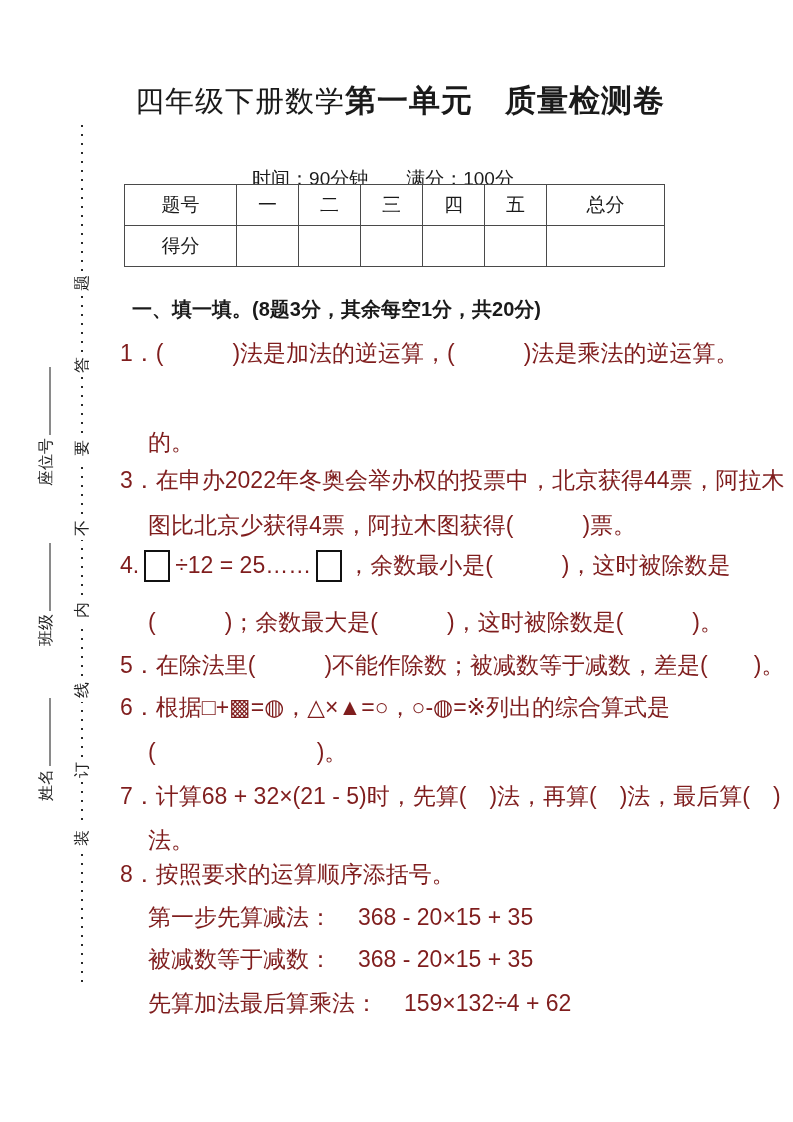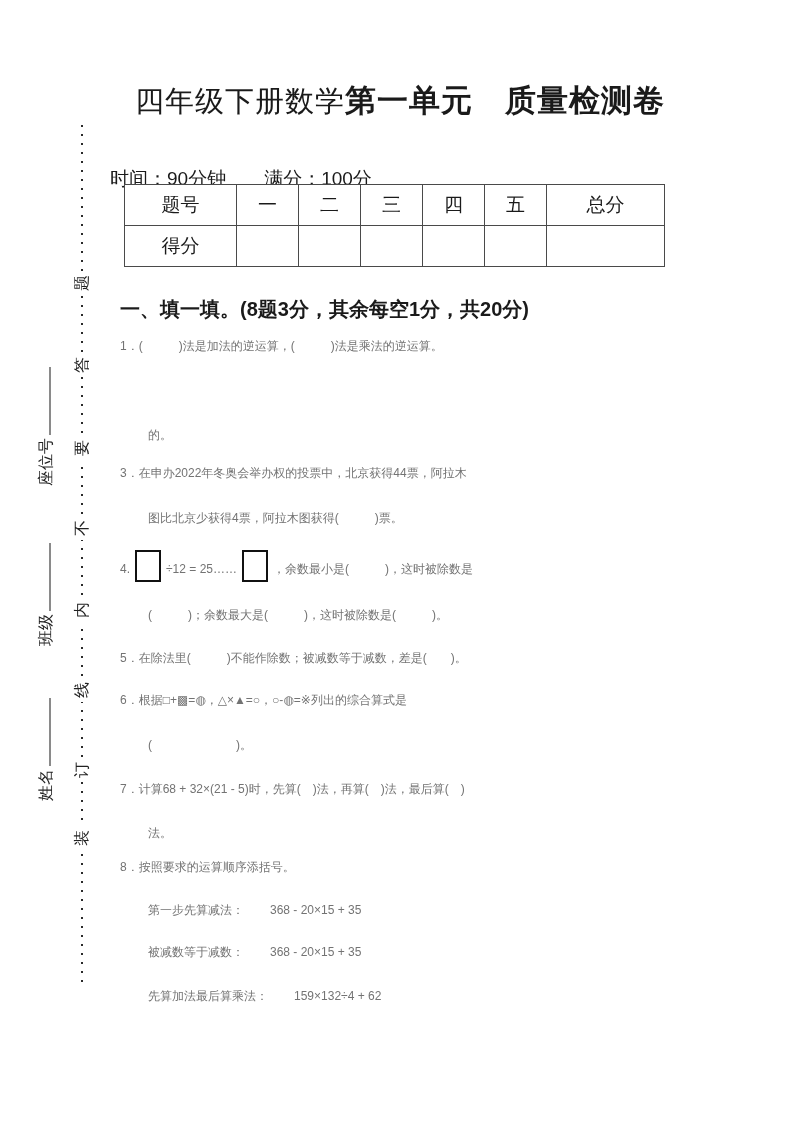--- a/index.html
+++ b/index.html
@@ -34,41 +34,41 @@
   .fline { display:inline-block; width:68px; height:13px; border-bottom:2px solid #8a8a8a; margin-left:3px; }
 
   
   .title {
     position:absolute; left:110px; top:80px; width:580px;
     text-align:center; font-size:29px; letter-spacing:1px;
     white-space:nowrap;
   }
   .title-b { font-weight:700; font-size:31px; }
   .meta {
-    position:absolute; left:110px; top:166px; width:580px;
-    text-align:left; font-size:19px;
+    position:absolute; left:93px; top:166px; width:580px;
+    text-align:center; font-size:19px;
   }
   table.score {
     position:absolute; left:124px; top:184px;
     border-collapse:collapse; table-layout:fixed;
   }
   table.score td {
     border:1px solid #4a4a4a; height:41px;
     text-align:center; font-size:19px; color:#1a1a1a;
     background:#fff;
   }
   .c1 { width:112px; } .cn { width:62px; } .c7 { width:118px; }
 
   .sec-heading {
-    position:absolute; left:120px; width:600px;
+    position:absolute; left:132px; width:600px;
     font-size:20px; font-weight:700; white-space:nowrap;
   }
   .qline {
     position:absolute; left:120px; width:620px;
-    font-size:12px; white-space:nowrap; color:#737373;
+    font-size:23px; white-space:nowrap; color:#7f1d1d;
   }
   .indent { left:148px; }
   .ansbox {
     display:inline-block; width:26px; height:32px;
     border:2px solid #111; background:#fff;
     vertical-align:-9px; margin:0 5px;
   }
   .q8row .expr { margin-left:26px; }
 </style>
 </head>

